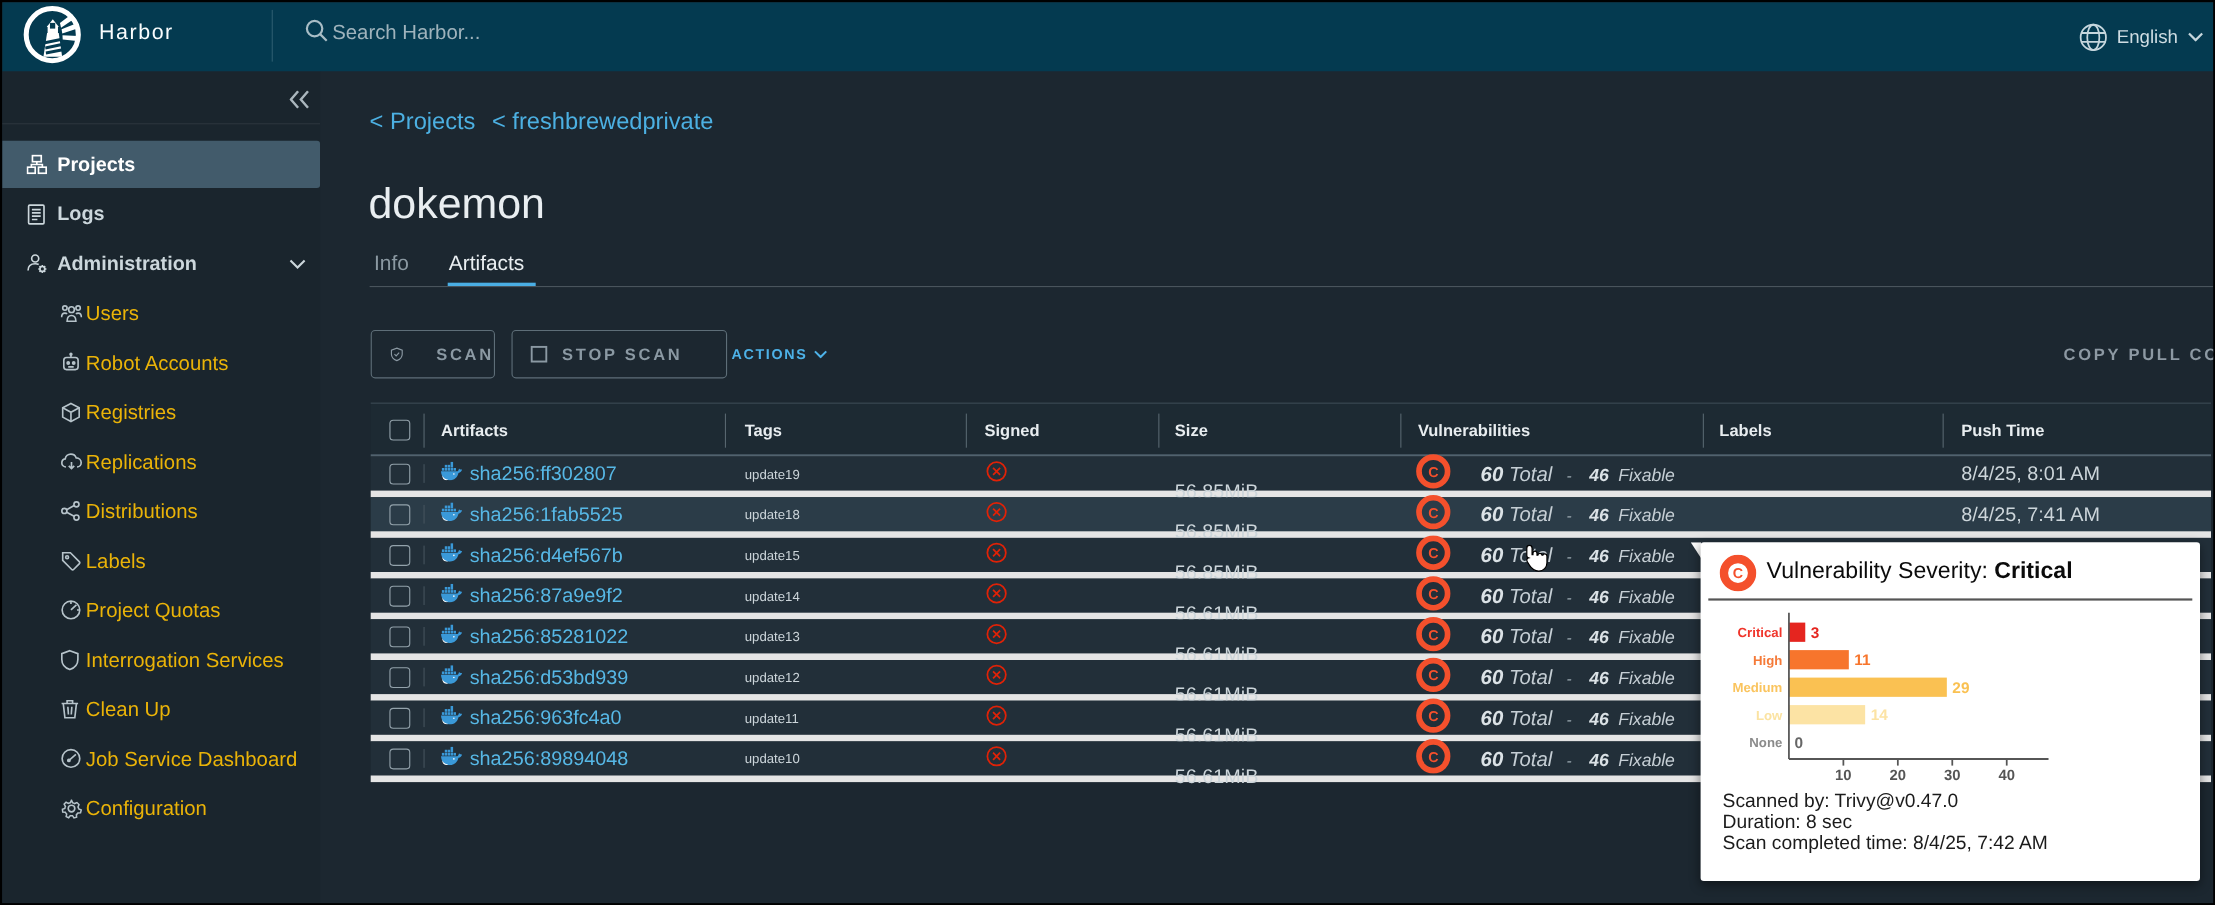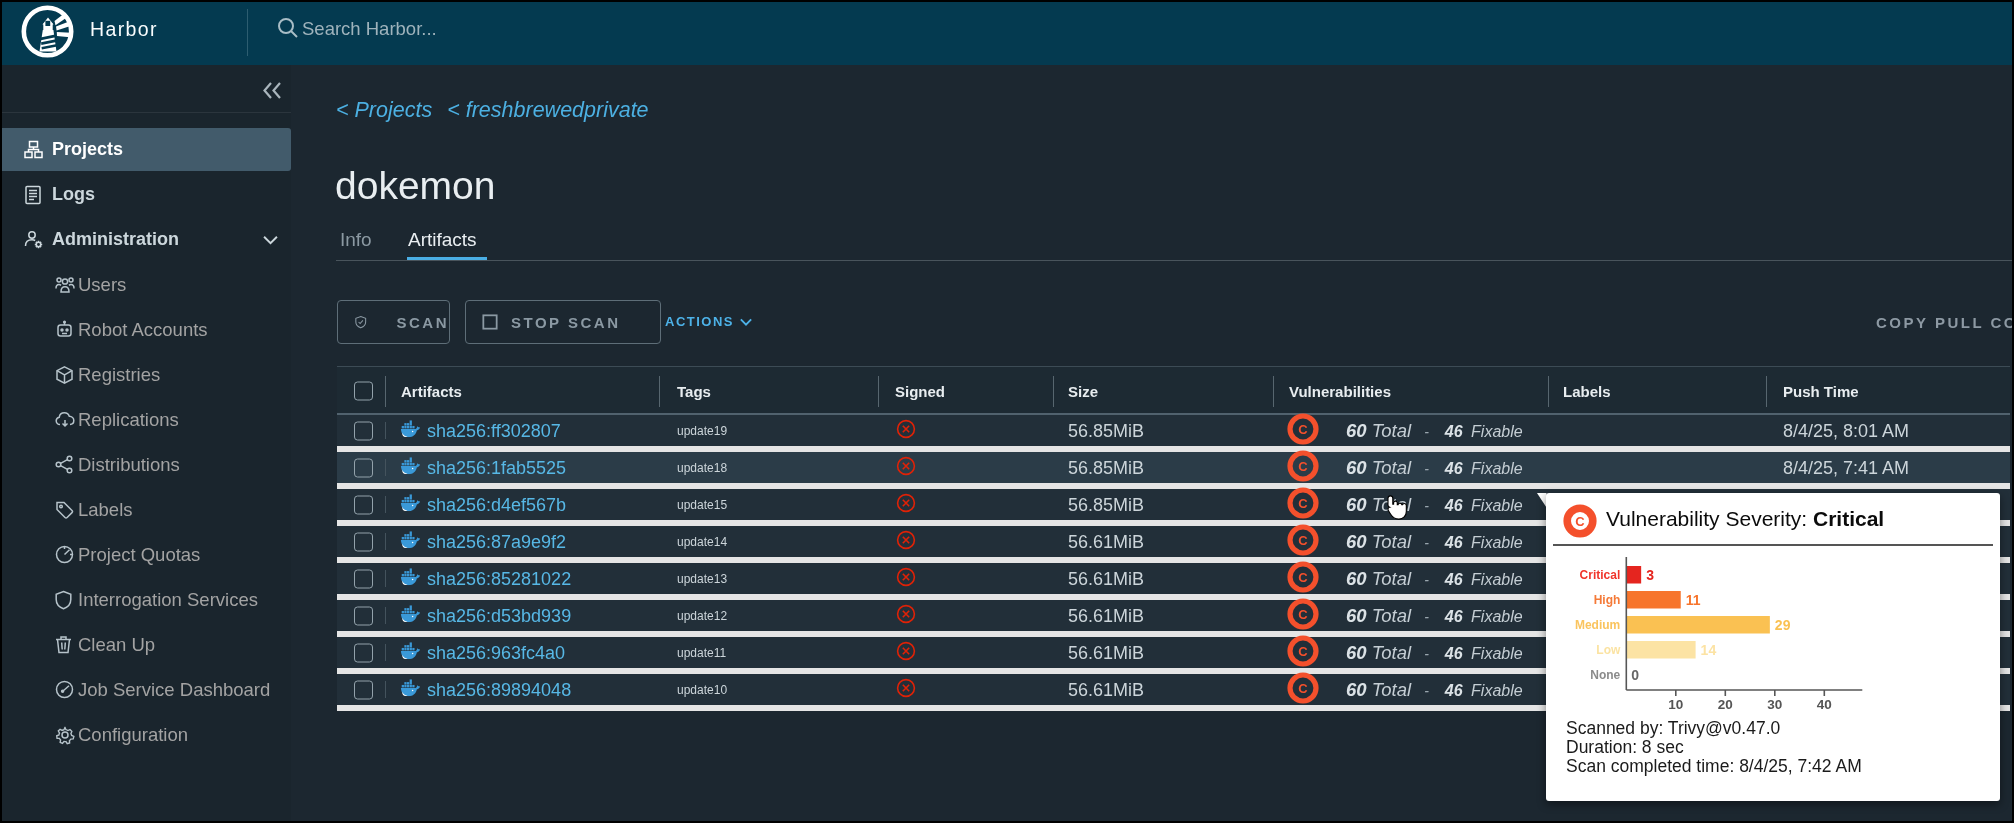--- a/index.html
+++ b/index.html
@@ -17,29 +17,29 @@
 #lang { position:absolute; right:9px; top:0; height:63px; display:flex; align-items:center; color:#cfdde3; }
 #lang .t { font-size:17px; margin:0 9px 0 8px; }
 
 
 #side { position:absolute; left:0; top:63px; width:289px; height:756px; background:#1a252d; }
 #collapse { position:absolute; right:8px; top:17px; }
 #nav { position:absolute; left:0; top:47px; right:0; border-top:1px solid #2b353d; padding-top:13px; }
 .ni { position:relative; height:43px; margin:2px 0 0; display:flex; align-items:center; color:#ccd7dc; font-size:18px; font-weight:bold;padding-left:35px; }
 .ni svg { position:absolute; left:22px; }
 .ni .lbl { position:absolute; left:50px; white-space:nowrap; }
-.ni.sub { font-weight:normal; color:#a3a3a3; font-size:18.5px; }
+.ni.sub { font-weight:normal; color:#eab308; font-size:18.5px; }
 .ni.sub svg { left:53px; }
 .ni.sub .lbl { left:76px; }
 .ni.sel { background:#425b6b; color:#fff; border-radius:0 3px 3px 0; }
 .ni .chev { position:absolute; left:auto !important; right:13px; top:17px; }
 
 
 #content { position:absolute; left:289px; top:63px; width:1721px; height:756px; background:#1c2730; }
-#crumbs { position:absolute; left:45px; top:33px; font-size:21.5px; color:#4cb0e2;font-style:italic; }
+#crumbs { position:absolute; left:45px; top:33px; font-size:21.5px; color:#4cb0e2; }
 #crumbs span { margin-right:15px; }
 #title { position:absolute; left:44px; top:99px; font-size:39px; font-weight:normal; color:#e9eef1; }
 #tab-info { position:absolute; left:49px; top:164px; font-size:19px; color:#8b99a2; }
 #tab-art { position:absolute; left:117px; top:164px; font-size:19px; color:#eaeff2; }
 #tabline { position:absolute; left:45px; top:195px; right:0; height:1px; background:#49545c; }
 #tabsel { position:absolute; left:116px; top:192px; width:80px; height:3px; background:#4aaee4; }
 
 .btn { position:absolute; height:44px; border:1px solid #5e6e78; border-radius:4px; color:#8b99a3; font-size:15px; font-weight:bold; letter-spacing:2.5px; display:flex; align-items:center; }
 #btn-scan { left:46px; top:235px; width:113px;gap:16px; }
 #btn-stop { left:174px; top:235px; width:196px; }
@@ -55,21 +55,21 @@
 #ghead .vd { position:absolute; top:9px; width:1px; height:31px; background:#57666f; }
 .grow { position:relative; height:37px; background:#222f39; border-bottom:6px solid #e5e5e5; }
 .grow.hov { background:#2b3c48; }
 .cell { position:absolute; top:50%; transform:translateY(-50%); }
 .cbx { position:absolute; left:17px; top:50%; transform:translateY(-50%); width:19px; height:19px; border:1px solid #93a2ab; border-radius:3.5px; }
 .rvd { position:absolute; left:48px; top:7px; bottom:7px; width:1px; background:#44535d; }
 .sha { left:90px; color:#57b8e6; font-size:18px; }
 .whale { left:63px; }
 .tag { left:340px; color:#ccd5da; font-size:12px; }
 .signed { left:559px; }
-.size { left:731px; color:#ccd5da; font-size:18px; }
+.size { left:731px; color:#ccd5da; font-size:18px;margin-top:16px; }
 .vic { left:950px; }
 .vtx { left:1009px; font-size:18.5px; color:#c5ced4; white-space:nowrap;font-style:italic; }
 .vtx b { color:#dbe2e6; font-weight:bold; }
 .vtx .fx { font-size:16px; }
 .vtx .dash { font-size:14px; color:#9aa7af; }
 .push { left:1446px; color:#ccd5da; font-size:18px; white-space:nowrap; }
 
 
 #pop { position:absolute; left:1544px; top:491px; width:454px; height:308px; background:#fff; border-radius:3px; box-shadow:0 3px 10px rgba(0,0,0,.45); }
 #pop-notch { position:absolute; left:1535px; top:491px; }
@@ -99,20 +99,32 @@
         <polygon points="20.5,41.9 35.8,38.9 36.3,41.6 20.9,44.6"></polygon>
       </g>
     </svg>
     <span class="brand">Harbor</span>
     <div id="hdiv"></div>
     <svg id="searchicon" width="24" height="24" viewBox="0 0 24 24" fill="none" stroke="#a9bdc6" stroke-width="2">
       <circle cx="10" cy="10" r="7"></circle>
         <line x1="15" y1="15" x2="21" y2="21"></line>
     </svg>
     <span id="searchtxt">Search Harbor...</span>
+    <div id="lang">
+      <svg width="26" height="26" viewBox="0 0 26 26" fill="none" stroke="#c6d6dd" stroke-width="1.6">
+        <circle cx="13" cy="13" r="11.5"></circle>
+        <ellipse cx="13" cy="13" rx="5.5" ry="11.5"></ellipse>
+        <line x1="2" y1="9" x2="24" y2="9"></line>
+        <line x1="2" y1="17" x2="24" y2="17"></line>
+      </svg>
+      <span class="t">English</span>
+      <svg width="14" height="9" viewBox="0 0 14 9" fill="none" stroke="#c6d6dd" stroke-width="2">
+        <polyline points="1,1.5 7,7.5 13,1.5"></polyline>
+      </svg>
+    </div>
   </div>
 
   <div id="side">
     <div id="collapse"><svg width="20" height="17" viewBox="0 0 20 17" fill="none" stroke="#aab6bd" stroke-width="2.2">
           <polyline points="8,1 1.5,8.5 8,16"></polyline>
           <polyline points="17,1 10.5,8.5 17,16"></polyline>
         </svg></div>
     <div id="nav">
         <div class="ni sel">
           <svg width="19" height="19" viewBox="0 0 19 19" fill="none" stroke="#fff" stroke-width="1.5">

